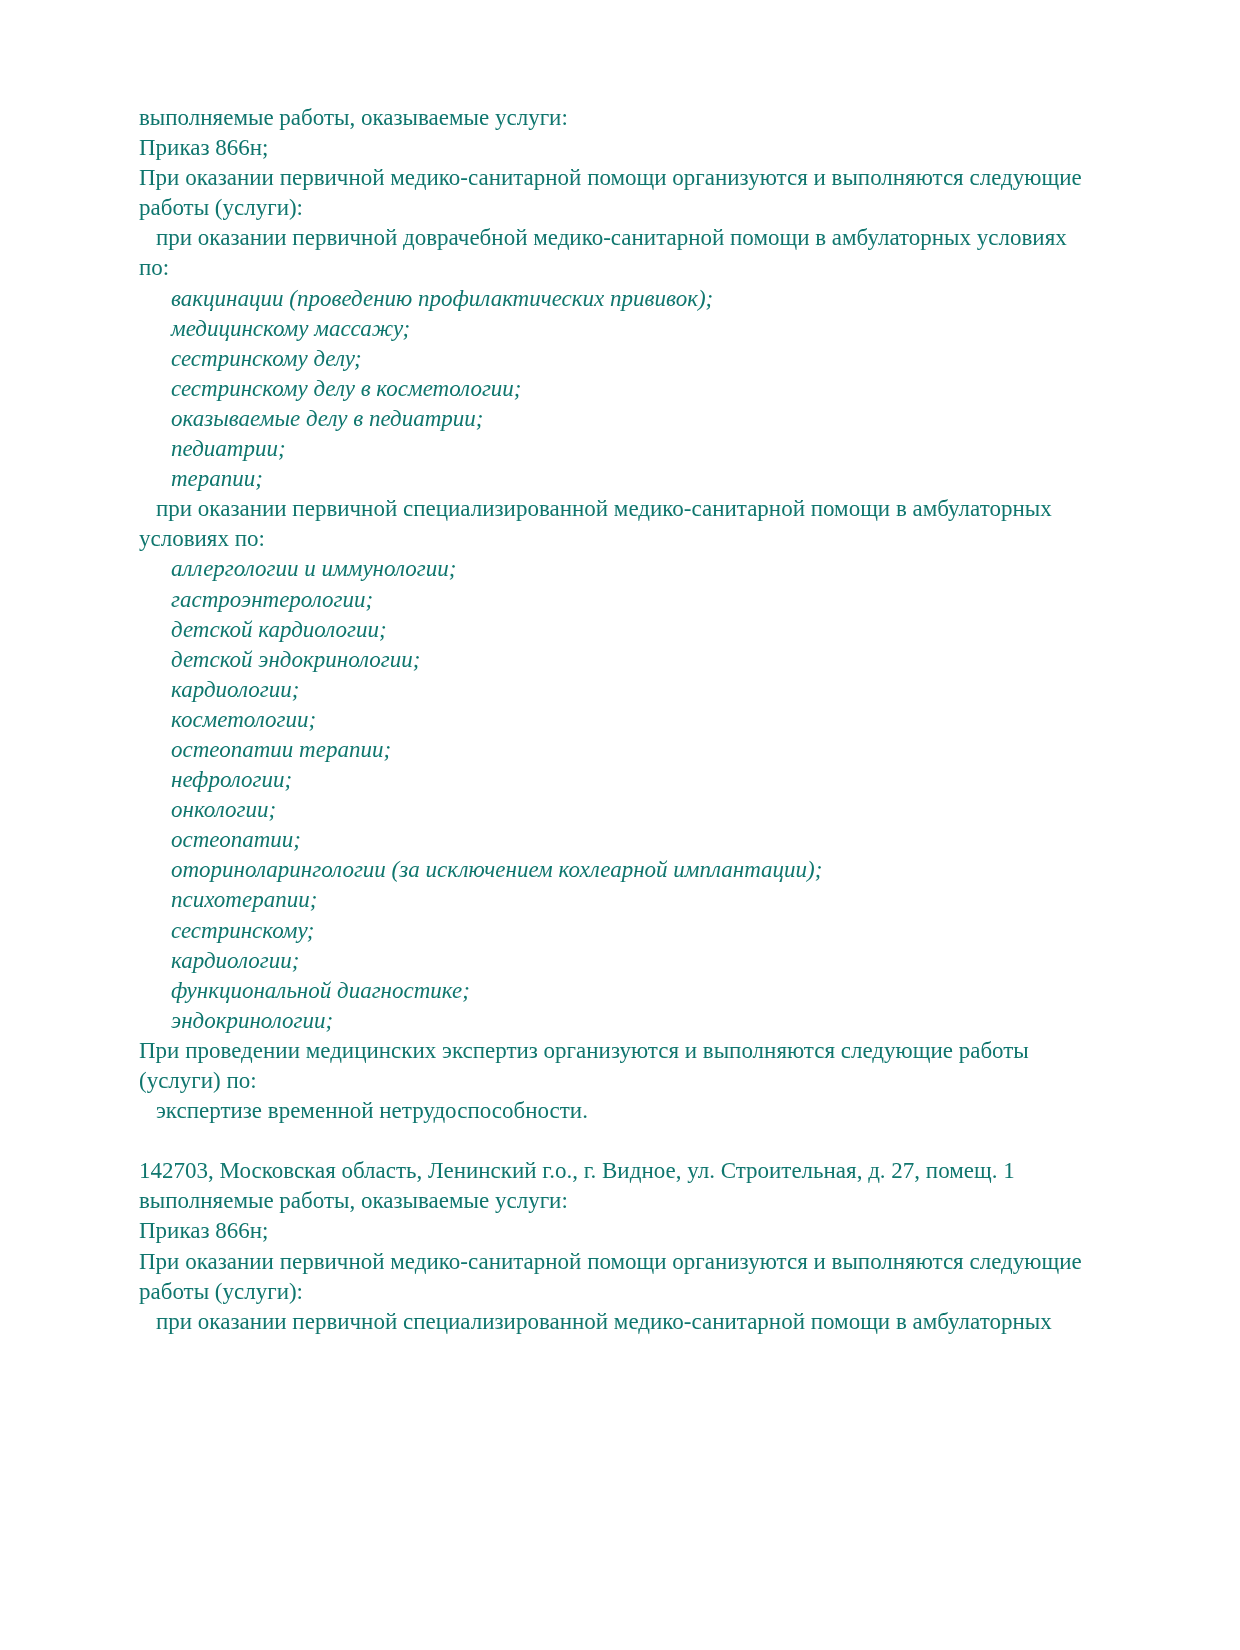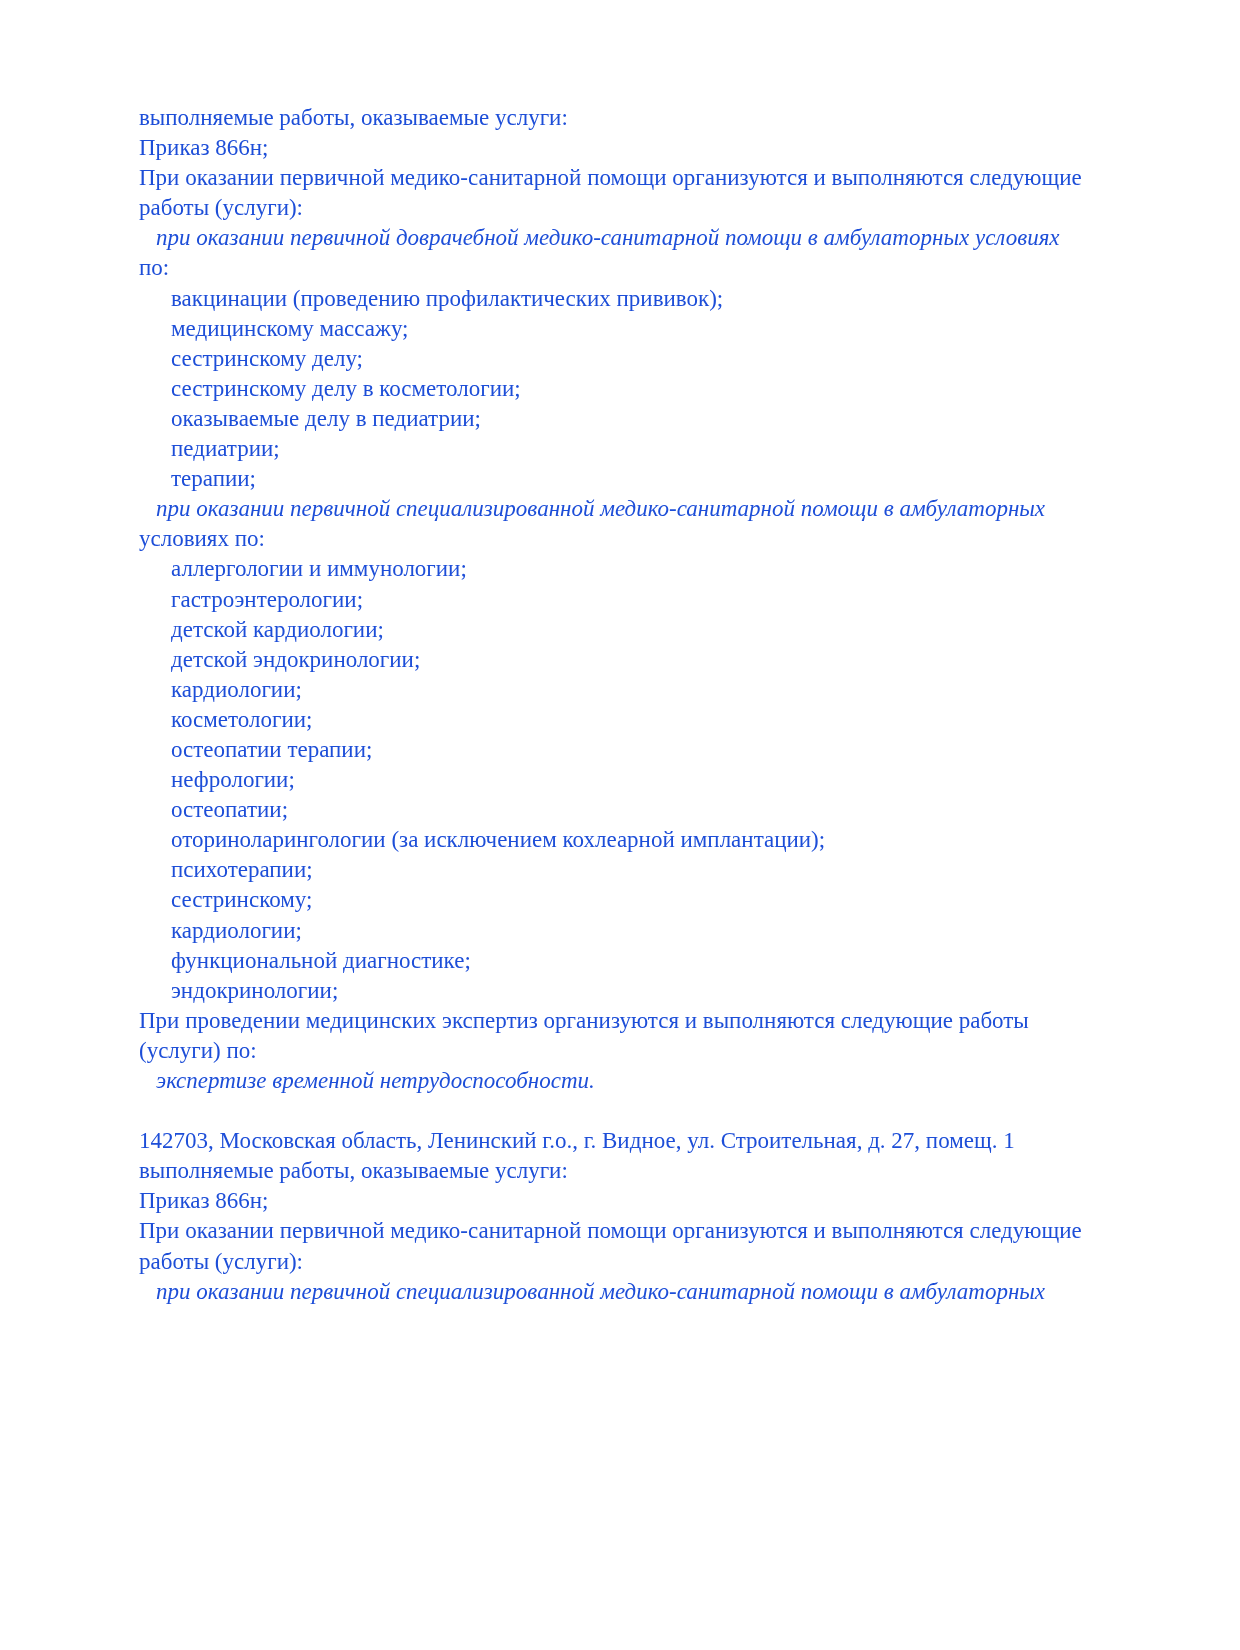--- a/index.html
+++ b/index.html
@@ -11,32 +11,32 @@
     position: relative;
     width: 1240px;
     height: 1650px;
     background: #ffffff;
     overflow: hidden;
   }
   .textblock {
     position: absolute;
     left: 139px;
     top: 103px;
-    color: #1d4ed8;
+    color: #0f766e;
     font-family: "Liberation Serif", "DejaVu Serif", serif;
     font-size: 23px;
     line-height: 30.1px;
   }
   .line {
     white-space: pre;
     height: 30.1px;
   }
   .ind0 { padding-left: 0; }
-  .ind1 { padding-left: 17px; font-style: italic; }
-  .ind2 { padding-left: 32px; }
+  .ind1 { padding-left: 17px; }
+  .ind2 { padding-left: 32px; font-style: italic; }
 </style>
 </head>
 <body>
 
 <div class="page">
   <div class="textblock">
       <div class="line ind0">выполняемые работы, оказываемые услуги:</div>
       <div class="line ind0">Приказ 866н;</div>
       <div class="line ind0">При оказании первичной медико-санитарной помощи организуются и выполняются следующие</div>
       <div class="line ind0">работы (услуги):</div>
@@ -52,20 +52,21 @@
       <div class="line ind1">при оказании первичной специализированной медико-санитарной помощи в амбулаторных</div>
       <div class="line ind0">условиях по:</div>
       <div class="line ind2">аллергологии и иммунологии;</div>
       <div class="line ind2">гастроэнтерологии;</div>
       <div class="line ind2">детской кардиологии;</div>
       <div class="line ind2">детской эндокринологии;</div>
       <div class="line ind2">кардиологии;</div>
       <div class="line ind2">косметологии;</div>
       <div class="line ind2">остеопатии терапии;</div>
       <div class="line ind2">нефрологии;</div>
+      <div class="line ind2">онкологии;</div>
       <div class="line ind2">остеопатии;</div>
       <div class="line ind2">оториноларингологии (за исключением кохлеарной имплантации);</div>
       <div class="line ind2">психотерапии;</div>
       <div class="line ind2">сестринскому;</div>
       <div class="line ind2">кардиологии;</div>
       <div class="line ind2">функциональной диагностике;</div>
       <div class="line ind2">эндокринологии;</div>
       <div class="line ind0">При проведении медицинских экспертиз организуются и выполняются следующие работы</div>
       <div class="line ind0">(услуги) по:</div>
       <div class="line ind1">экспертизе временной нетрудоспособности.</div>

